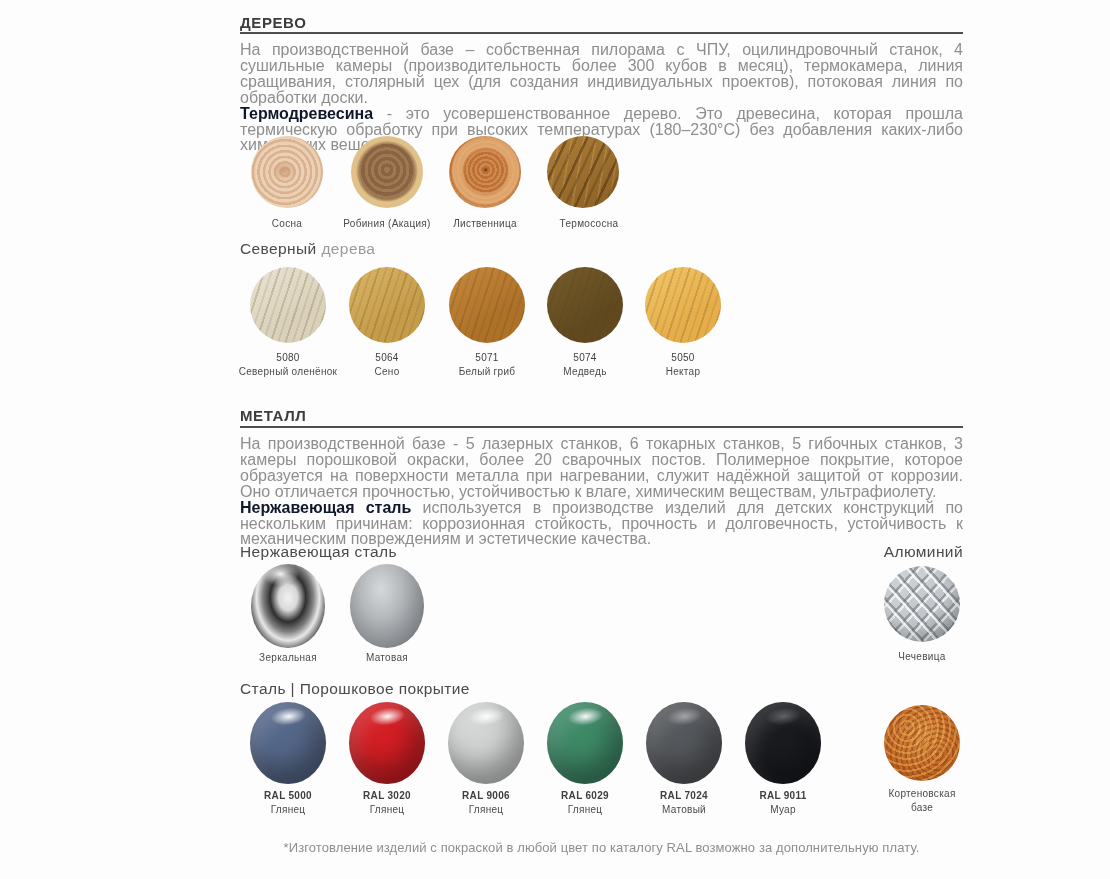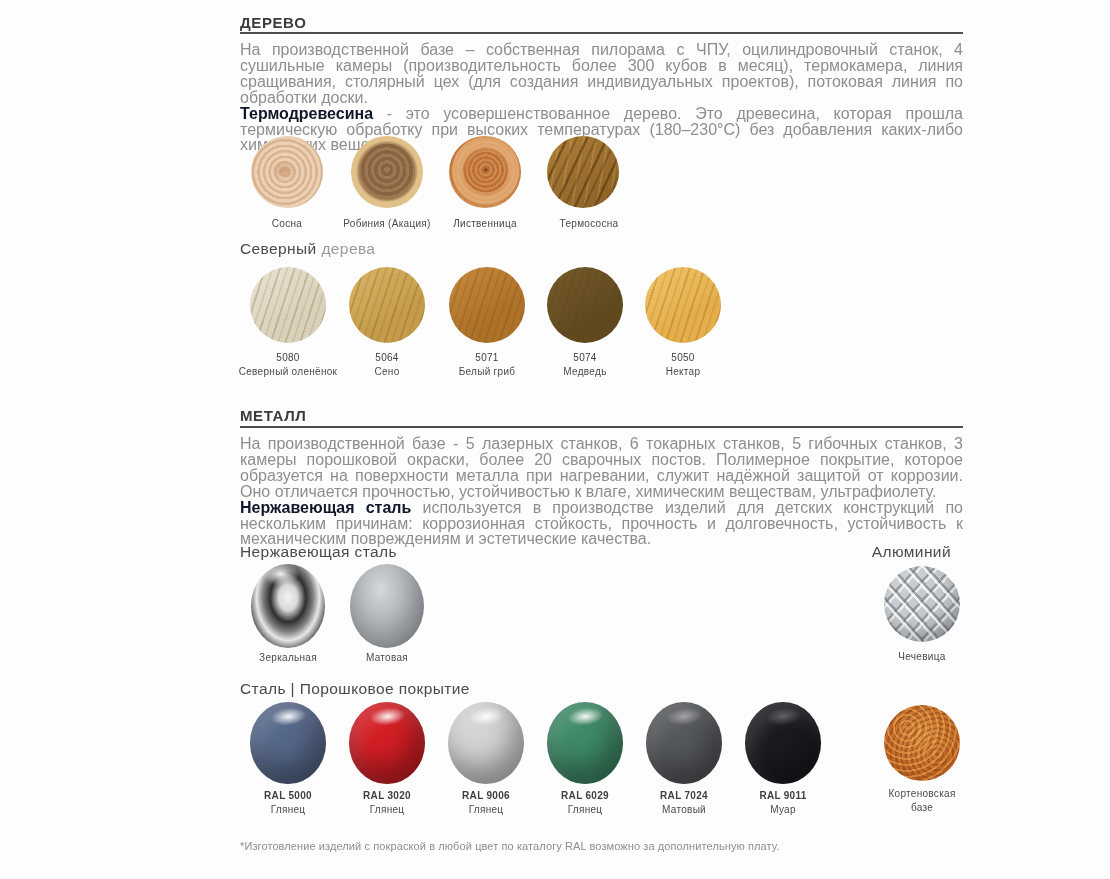--- a/index.html
+++ b/index.html
@@ -98,22 +98,22 @@
   .ball::before{content:"";position:absolute;left:27%;top:7%;width:46%;height:21%;
     border-radius:50%;transform:rotate(-7deg);
     background:radial-gradient(ellipse at 50% 50%, rgba(255,255,255,.95), rgba(255,255,255,0) 72%);
   }
   .finish-matte::before{opacity:.45;}
   .finish-muar::before{opacity:.28;}
 
   .cap .code{font-weight:bold;color:#3f3f3f;}
   .cap.nobold .code{font-weight:normal;color:#4a4a4a;}
 
-  .footnote{font-size:11px;color:#8e8e8e;letter-spacing:.1px;}
-  .right{right:12px;text-align:right;}
+  .footnote{font-size:13px;color:#8e8e8e;letter-spacing:.1px;text-align:center;}
+  .right{right:0;text-align:right;}
 </style>
 </head>
 <body>
 
 <div class="content">
 
   <div class="abs sec-title" style="top:14px;left:0;">ДЕРЕВО</div>
   <div class="abs rule" style="top:32px;left:0;"></div>
 
   <div class="abs body-text" style="top:42px;left:0;">

